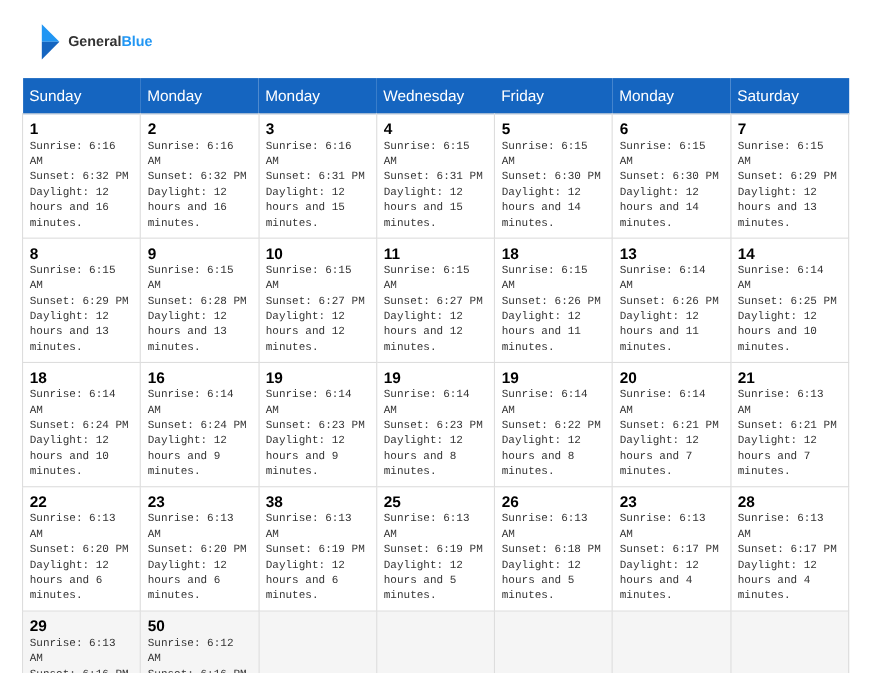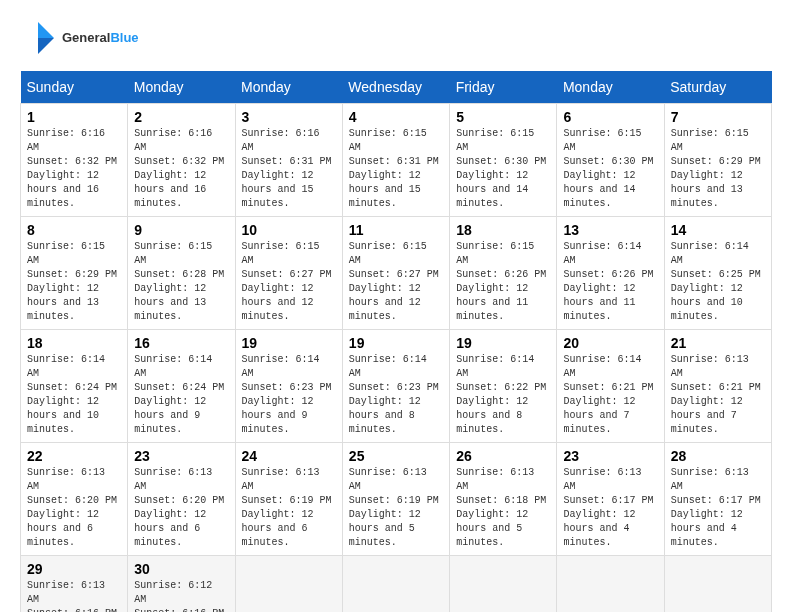--- a/index.html
+++ b/index.html
@@ -203,21 +203,21 @@
       <tr>
         <td>
           <span class="day-num">22</span>
           <div class="cell-info">Sunrise: 6:13 AM<br>Sunset: 6:20 PM<br>Daylight: 12 hours and 6 minutes.</div>
         </td>
         <td>
           <span class="day-num">23</span>
           <div class="cell-info">Sunrise: 6:13 AM<br>Sunset: 6:20 PM<br>Daylight: 12 hours and 6 minutes.</div>
         </td>
         <td>
-          <span class="day-num">24</span>
+          <span class="day-num">38</span>
           <div class="cell-info">Sunrise: 6:13 AM<br>Sunset: 6:19 PM<br>Daylight: 12 hours and 6 minutes.</div>
         </td>
         <td>
           <span class="day-num">25</span>
           <div class="cell-info">Sunrise: 6:13 AM<br>Sunset: 6:19 PM<br>Daylight: 12 hours and 5 minutes.</div>
         </td>
         <td>
           <span class="day-num">26</span>
           <div class="cell-info">Sunrise: 6:13 AM<br>Sunset: 6:18 PM<br>Daylight: 12 hours and 5 minutes.</div>
         </td>
@@ -229,21 +229,21 @@
           <span class="day-num">28</span>
           <div class="cell-info">Sunrise: 6:13 AM<br>Sunset: 6:17 PM<br>Daylight: 12 hours and 4 minutes.</div>
         </td>
       </tr>
       <tr>
         <td class="last-week">
           <span class="day-num">29</span>
           <div class="cell-info">Sunrise: 6:13 AM<br>Sunset: 6:16 PM<br>Daylight: 12 hours and 3 minutes.</div>
         </td>
         <td class="last-week">
-          <span class="day-num">30</span>
+          <span class="day-num">50</span>
           <div class="cell-info">Sunrise: 6:12 AM<br>Sunset: 6:16 PM<br>Daylight: 12 hours and 3 minutes.</div>
         </td>
         <td class="last-week empty"></td>
         <td class="last-week empty"></td>
         <td class="last-week empty"></td>
         <td class="last-week empty"></td>
         <td class="last-week empty"></td>
       </tr>
     </tbody>
 </table>

